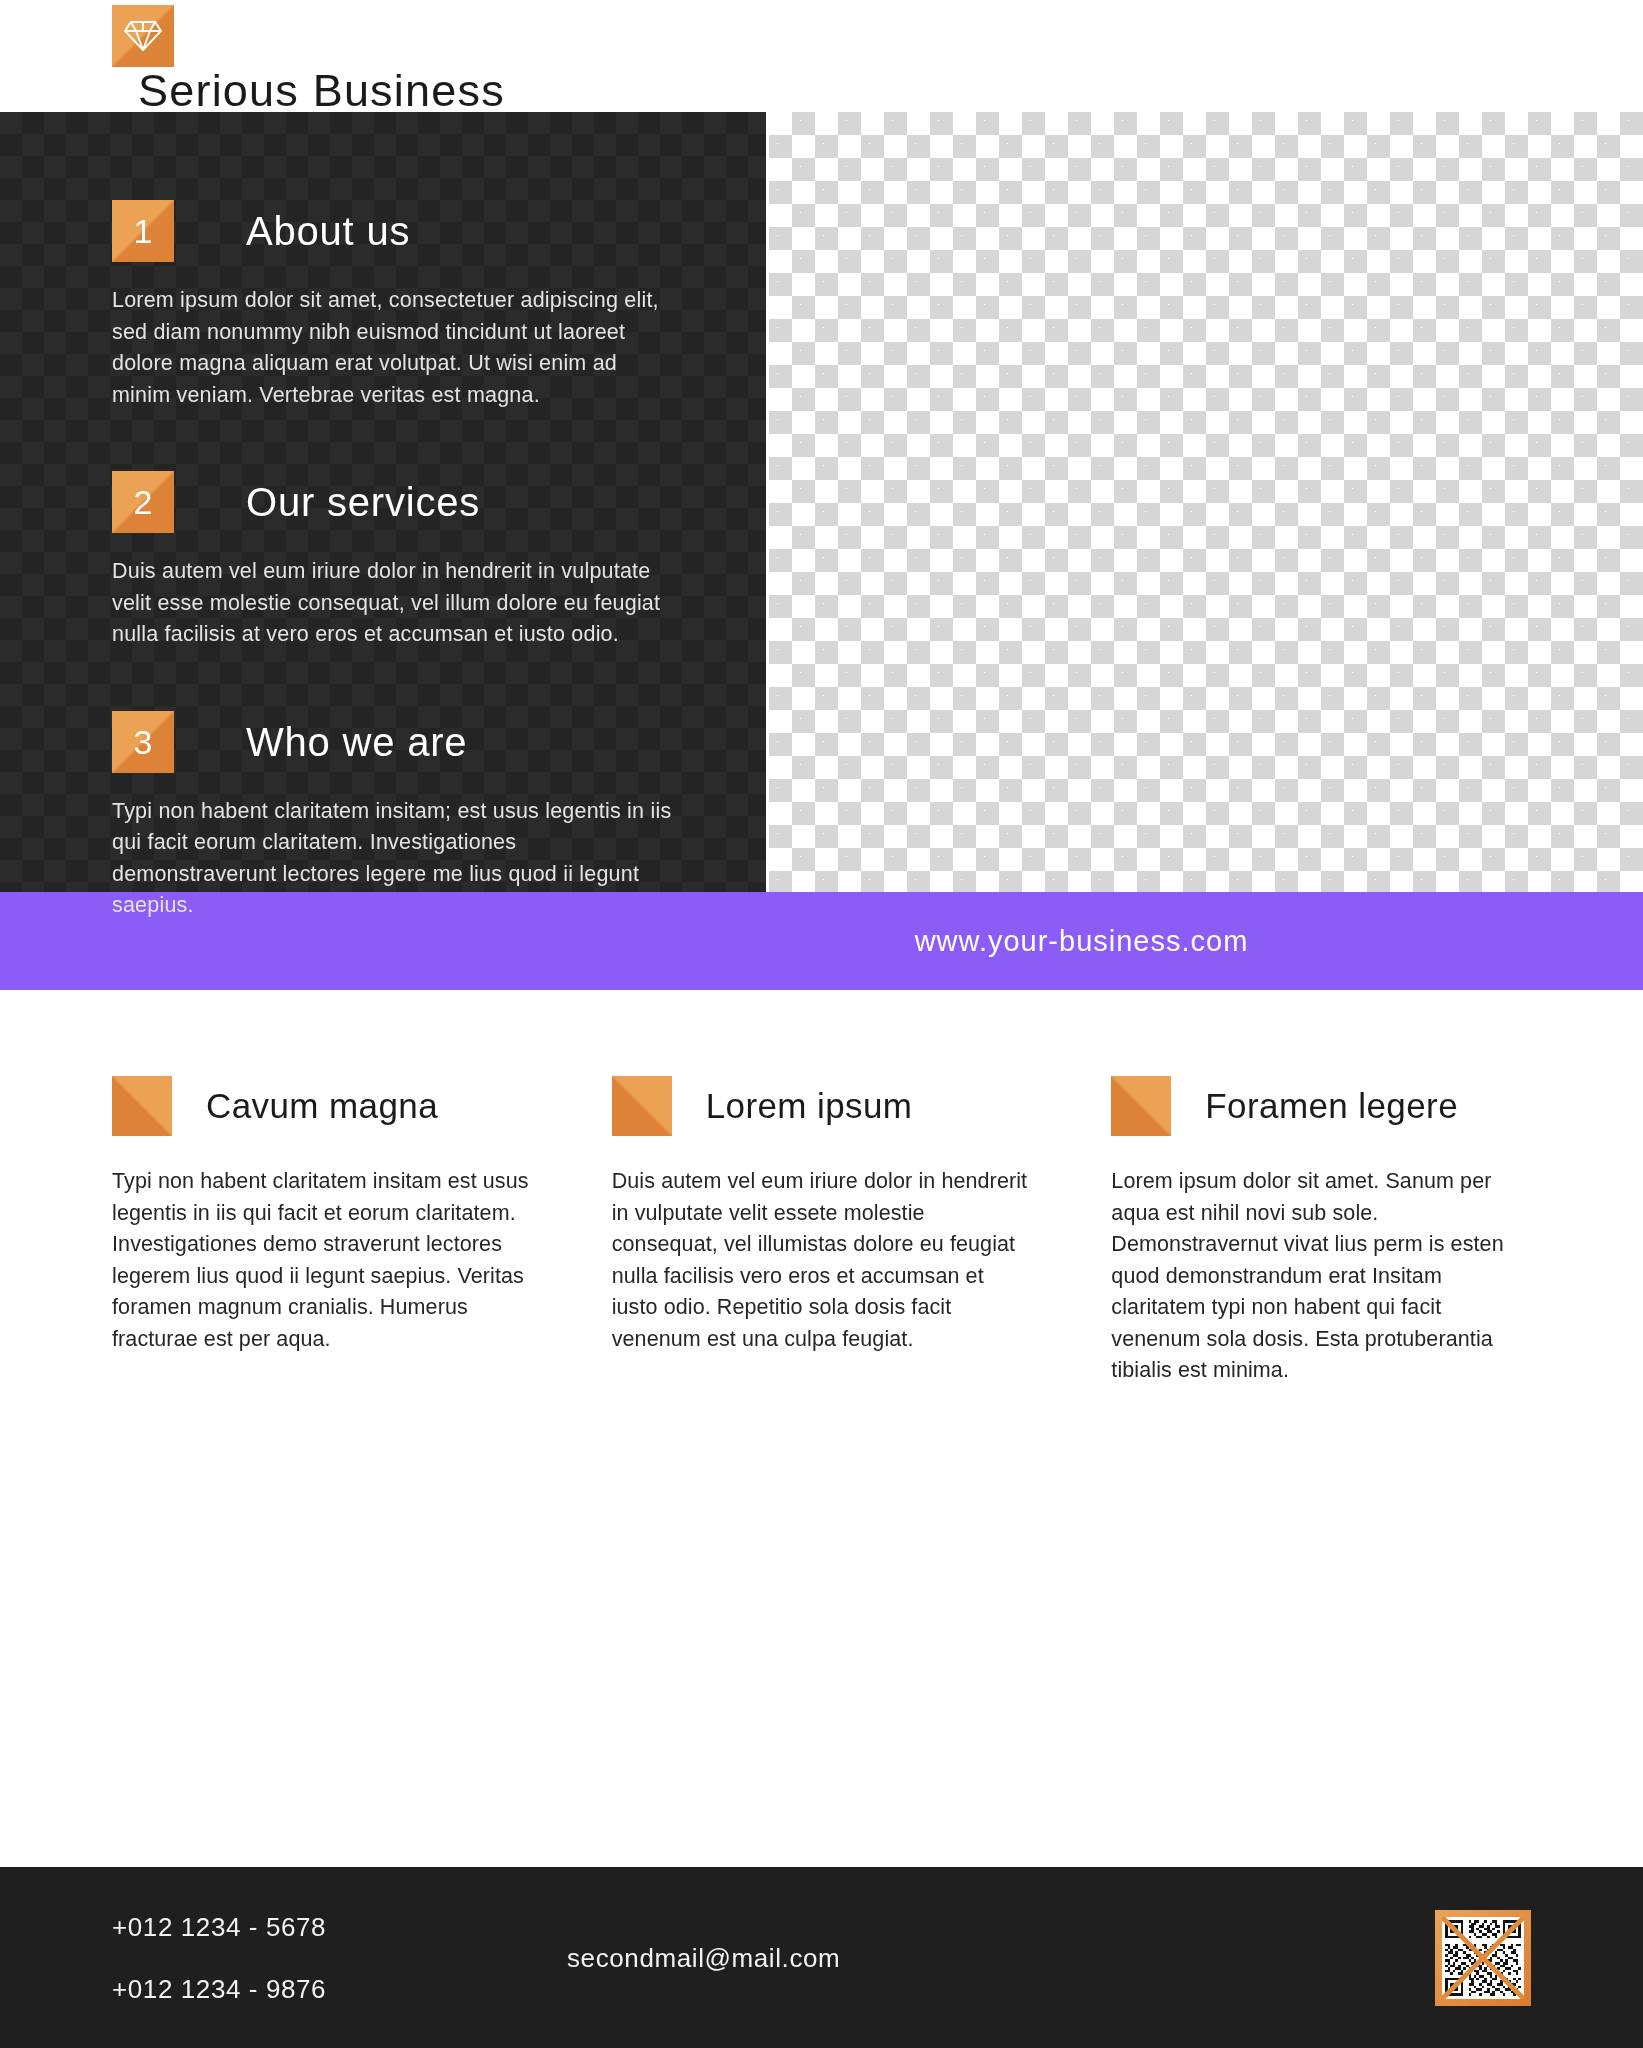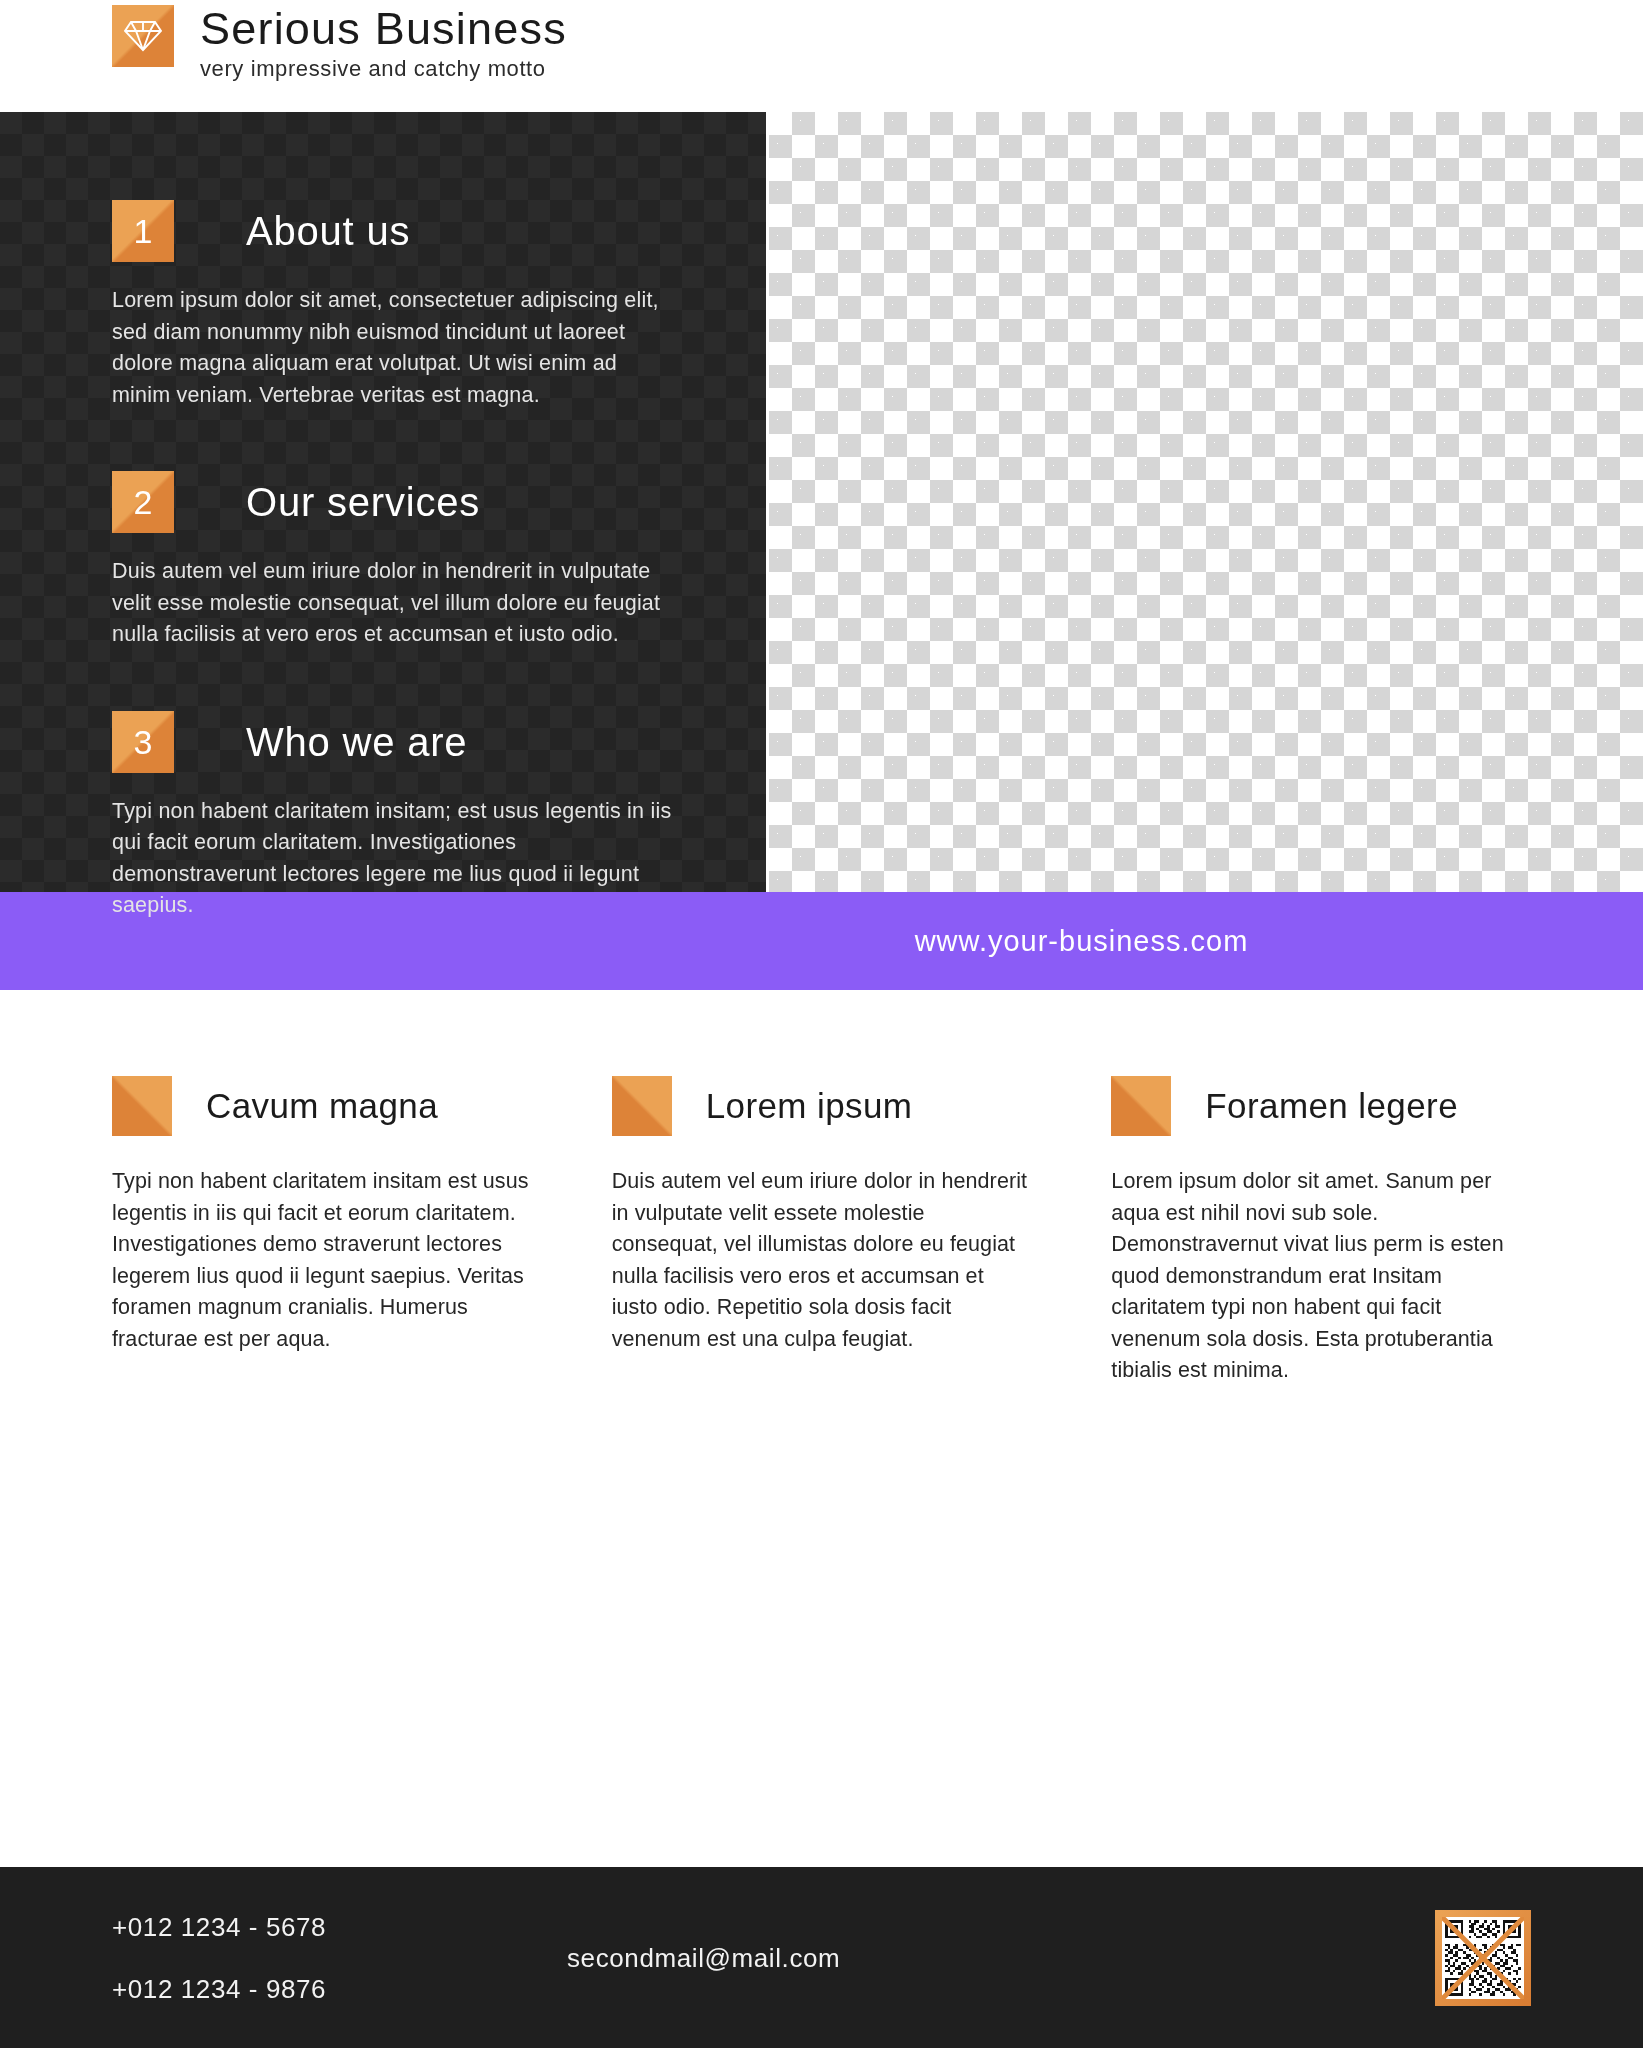--- a/index.html
+++ b/index.html
@@ -5,21 +5,21 @@
   * { margin:0; padding:0; box-sizing:border-box; }
   html,body { width:1643px; }
   body {
     font-family:"Liberation Sans", sans-serif;
     background:#ffffff;
     -webkit-font-smoothing:antialiased;
   }
   .page { width:1643px; height:2048px; position:relative; background:#fff; overflow:hidden; }
 
   
-  .header { height:112px; display:flex; align-items:flex-start; padding-left:112px; padding-top:5px; }
+  .header { height:112px; display:flex; align-items:flex-start; padding-left:112px; padding-top:5px;flex-direction:column; }
   .logo-mark {
     width:62px; height:62px; flex:0 0 62px; position:relative; overflow:hidden;
     background:linear-gradient(135deg,#eba254 0%,#eba254 48%,#dd8338 52%,#dd8338 100%);
   }
   .logo-mark svg { position:absolute; left:50%; top:50%; transform:translate(-50%,-50%); }
   .logo-text { margin-left:26px; padding-top:1px; }
   .brand-title {
     font-size:45px; line-height:46px; color:#1b1b1b;
     font-weight:300; letter-spacing:1.2px;
   }

